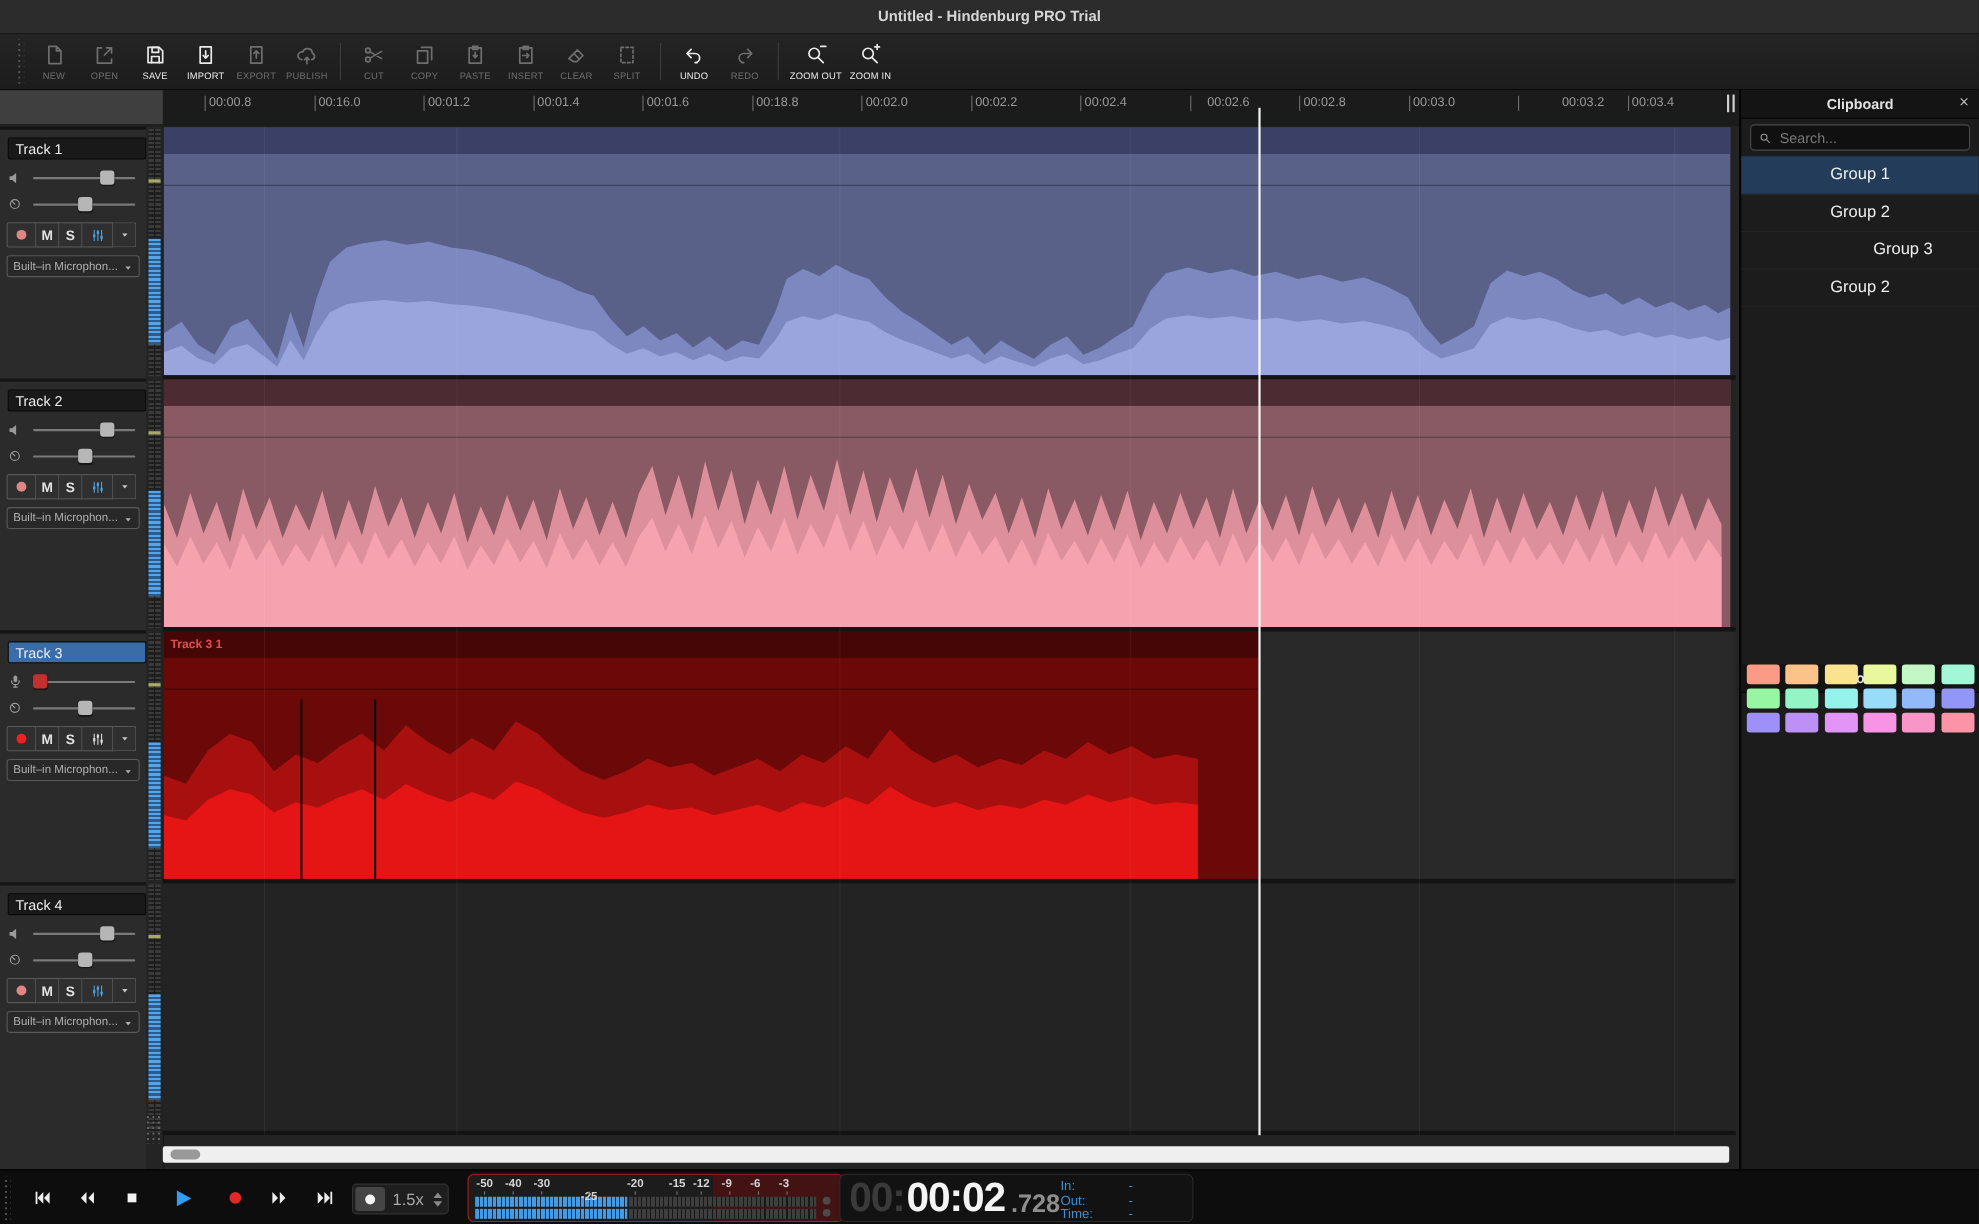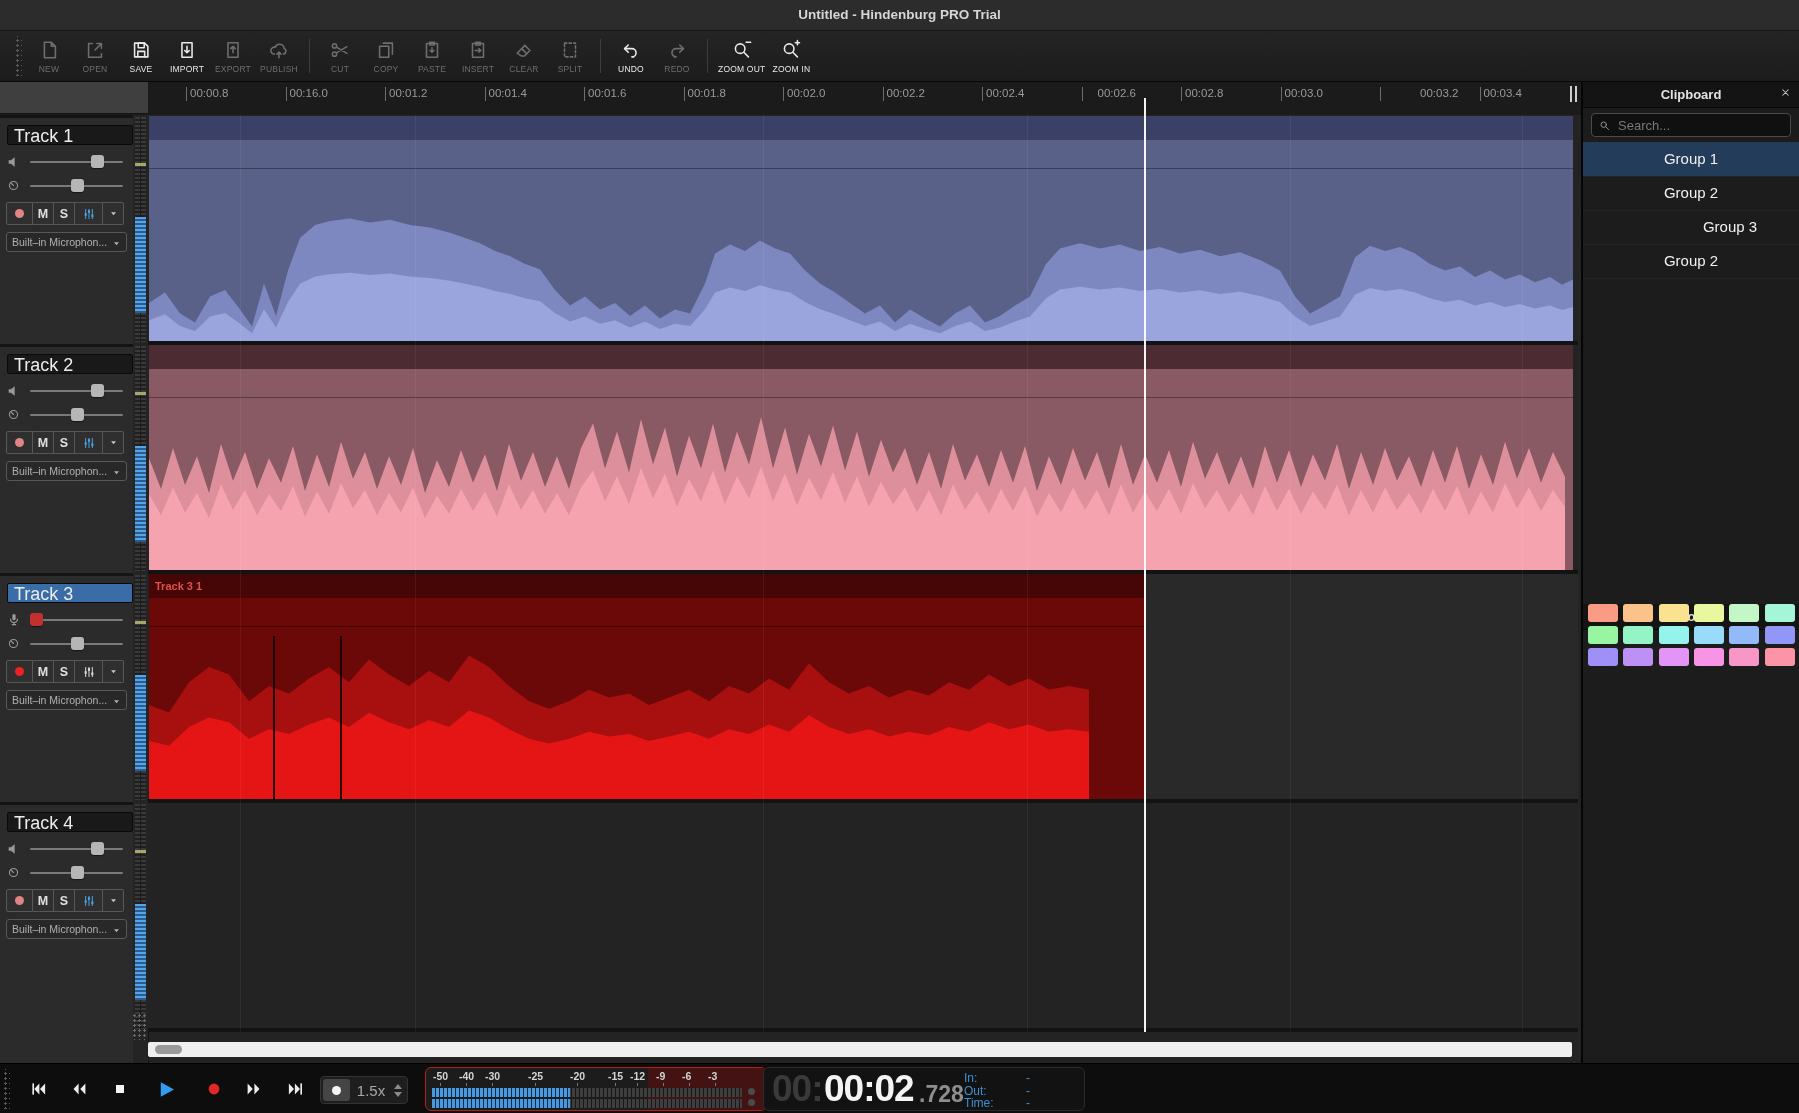--- a/index.html
+++ b/index.html
@@ -27,21 +27,21 @@
   #ruler{position:absolute;left:0;top:82px;width:1799px;height:33px;background:#1b1b1b;}
   .rtick{position:absolute;top:5px;width:1px;height:14px;background:#6d6d6d;}
   .rlab{position:absolute;top:5px;font-size:11.5px;color:#9a9a9a;white-space:nowrap;}
   #corner{position:absolute;left:0;top:82px;width:148px;height:31px;background:#3f3f3f;border-right:1px solid #1a1a1a;border-bottom:1px solid #141414;}
   .endmark{position:absolute;top:4px;width:2px;height:16px;background:#cfcfcf;}
   
   #leftpanel{position:absolute;left:0;top:115px;width:133px;height:948px;background:#2b2b2b;}
   #metercol{position:absolute;left:133px;top:115px;width:15px;height:948px;background:#242424;border-right:1px solid #161616;}
   .tpanel{position:absolute;left:0;width:133px;height:229px;}
   .tname{position:absolute;left:7px;top:7px;width:126px;height:20px;background:#191919;border:1px solid #0a0a0a;
-         border-radius:2px;color:#ececec;font-size:18px;line-height:20px;padding-left:6px;box-sizing:border-box;}
+         border-radius:2px;color:#ececec;font-size:13px;line-height:20px;padding-left:6px;box-sizing:border-box;}
   .tname.sel{background:#3a6ca8;}
   .srow{position:absolute;left:6px;width:122px;height:16px;}
   .strack{position:absolute;left:24px;top:7px;width:93px;height:2px;background:#7a7a7a;border-radius:1px;}
   .shandle{position:absolute;top:1px;width:13px;height:13px;border-radius:3px;background:#b6b6b6;box-shadow:0 1px 1px rgba(0,0,0,.5);}
   .btnrow{position:absolute;left:6px;top:84px;height:23px;display:flex;}
   .tbtn{height:23px;border:1px solid #585858;border-left-width:0;background:#2f2f2f;display:flex;align-items:center;justify-content:center;
         color:#e0e0e0;font-size:12.5px;font-weight:bold;box-sizing:border-box;}
   .tbtn:first-child{border-left-width:1px;border-radius:2px 0 0 2px;}
   .tbtn:last-child{border-radius:0 2px 2px 0;}
   .microw{position:absolute;left:6px;top:114px;width:121px;height:20px;background:#282828;border:1px solid #585858;border-radius:3px;
@@ -306,21 +306,21 @@
       <div class="rlab" style="left: 190px;">00:00.8</div>
       <div class="rtick" style="left: 285.5px;"></div>
       <div class="rlab" style="left: 289.5px;">00:16.0</div>
       <div class="rtick" style="left: 385px;"></div>
       <div class="rlab" style="left: 389px;">00:01.2</div>
       <div class="rtick" style="left: 484.5px;"></div>
       <div class="rlab" style="left: 488.5px;">00:01.4</div>
       <div class="rtick" style="left: 584px;"></div>
       <div class="rlab" style="left: 588px;">00:01.6</div>
       <div class="rtick" style="left: 683.5px;"></div>
-      <div class="rlab" style="left: 687.5px;">00:01.8</div>
+      <div class="rlab" style="left: 687.5px;">00:18.8</div>
       <div class="rtick" style="left: 783px;"></div>
       <div class="rlab" style="left: 787px;">00:02.0</div>
       <div class="rtick" style="left: 882.5px;"></div>
       <div class="rlab" style="left: 886.5px;">00:02.2</div>
       <div class="rtick" style="left: 982px;"></div>
       <div class="rlab" style="left: 986px;">00:02.4</div>
       <div class="rtick" style="left: 1081.5px;"></div>
       <div class="rlab" style="left: 1085.5px; padding-left: 12px;">00:02.6</div>
       <div class="rtick" style="left: 1181px;"></div>
       <div class="rlab" style="left: 1185px;">00:02.8</div>
@@ -697,21 +697,21 @@
           <div class="ledlit" style="width: 138px;"></div>
         </div>
       <div class="clipdot" style="top:20px"></div>
       <div class="clipdot" style="top:31px"></div>
     <div class="mlabel" style="left: 7px;">-50</div>
         <div class="mtick" style="left: 14px;"></div>
         <div class="mlabel" style="left: 33px;">-40</div>
         <div class="mtick" style="left: 40px;"></div>
         <div class="mlabel" style="left: 59px;">-30</div>
         <div class="mtick" style="left: 66px;"></div>
-        <div class="mlabel" style="left: 102px;">-25</div>
+        <div class="mlabel" style="left: 102px; margin-top: 12px;">-25</div>
         <div class="mtick" style="left: 109px;"></div>
         <div class="mlabel" style="left: 144px;">-20</div>
         <div class="mtick" style="left: 151px;"></div>
         <div class="mlabel" style="left: 182px;">-15</div>
         <div class="mtick" style="left: 189px;"></div>
         <div class="mlabel" style="left: 204px;">-12</div>
         <div class="mtick" style="left: 211px;"></div>
         <div class="mlabel" style="left: 230px;">-9</div>
         <div class="mtick" style="left: 237px;"></div>
         <div class="mlabel" style="left: 256px;">-6</div>

